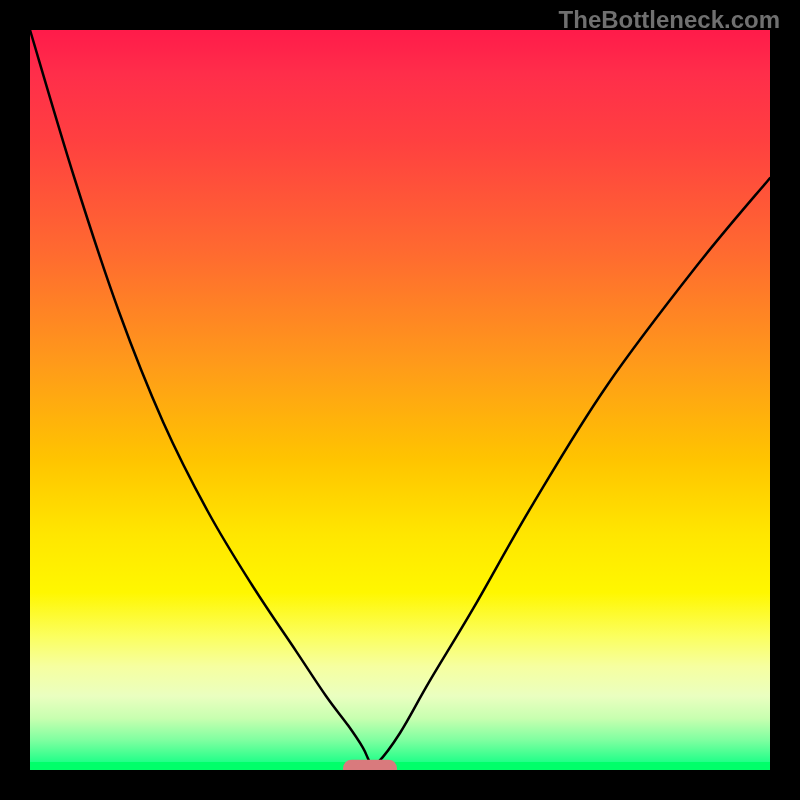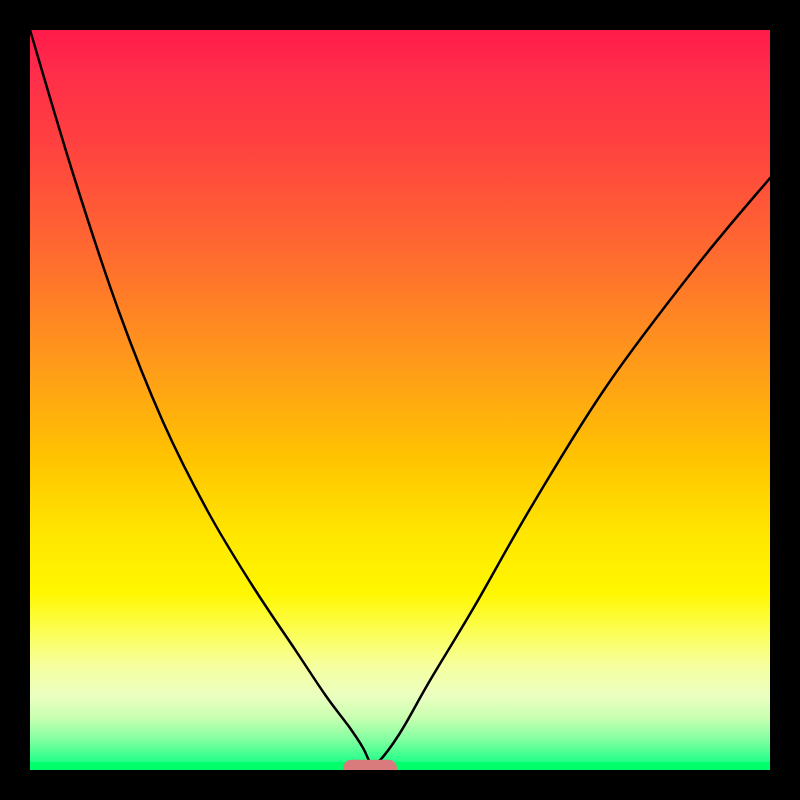--- a/index.html
+++ b/index.html
@@ -73,20 +73,21 @@
     border-radius: 10px;
     background: #d97a7d;
     bottom: 0;
     transform: translate(-50%, 40%);
   }
 </style>
 </head>
 <body>
 
 <div class="outer">
+  <div class="watermark">TheBottleneck.com</div>
 
   <div class="plot">
     <div class="grad"></div>
     <div class="green-strip"></div>
 
     <svg class="curve" viewBox="0 0 740 740" preserveAspectRatio="none">
       <path id="curve-path" fill="none" stroke="#000" stroke-width="2.5" stroke-linecap="round" stroke-linejoin="round" d="M 0 0 C 7.991999999999999 26.64, 28.416 97.38400000000001, 44.4 148 C 60.384 198.61599999999999, 72.816 237.24399999999997, 88.8 281.2 C 104.78399999999999 325.156, 117.216 356.23600000000005, 133.2 392.20000000000005 C 149.184 428.16400000000004, 161.61599999999999 451.696, 177.6 481 C 193.584 510.304, 206.016 529.692, 222 555 C 237.984 580.308, 253.07999999999998 601.62, 266.4 621.6 C 279.71999999999997 641.58, 286.676 652.68, 296 666 C 305.324 679.32, 311.53999999999996 686.2760000000001, 318.2 695.6 C 324.86 704.924, 329.004 711.14, 333 717.8 C 336.996 724.4599999999999, 337.73600000000005 729.936, 340.40000000000003 732.6 C 343.064 735.264, 342.472 737.928, 347.79999999999995 732.6 C 353.12799999999993 727.272, 360.676 717.652, 370 703 C 379.324 688.348, 386.28000000000003 673.844, 399.6 651.2 C 412.92 628.556, 425.352 609.168, 444 577.2 C 462.648 545.2320000000001, 479.22400000000005 513.5600000000001, 503.20000000000005 473.6 C 527.176 433.64, 547.8960000000001 397.824, 577.2 355.2 C 606.504 312.57599999999996, 636.696 274.09599999999995, 666 236.79999999999995 C 695.304 199.50399999999996, 726.68 163.98399999999998, 740 148"></path>
     </svg>
 
     <div class="marker" id="optimum-marker" style="left: 340.4px; background: rgb(217, 122, 125);"></div>

